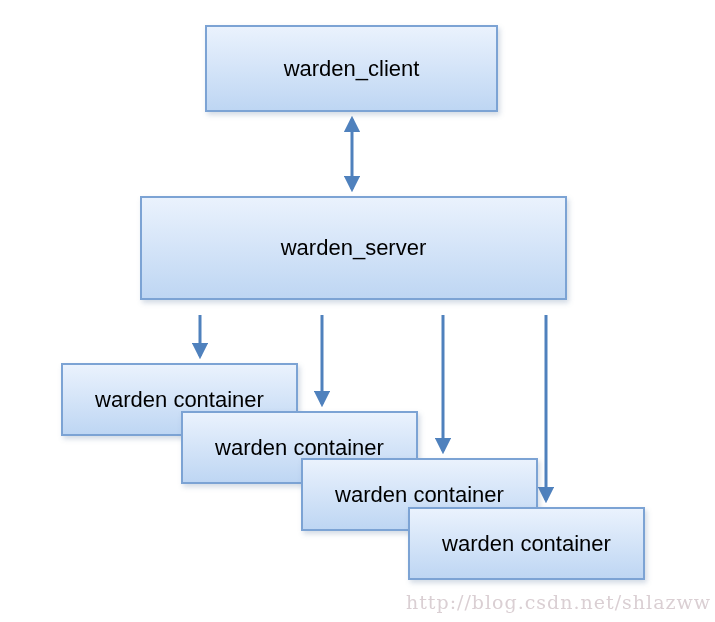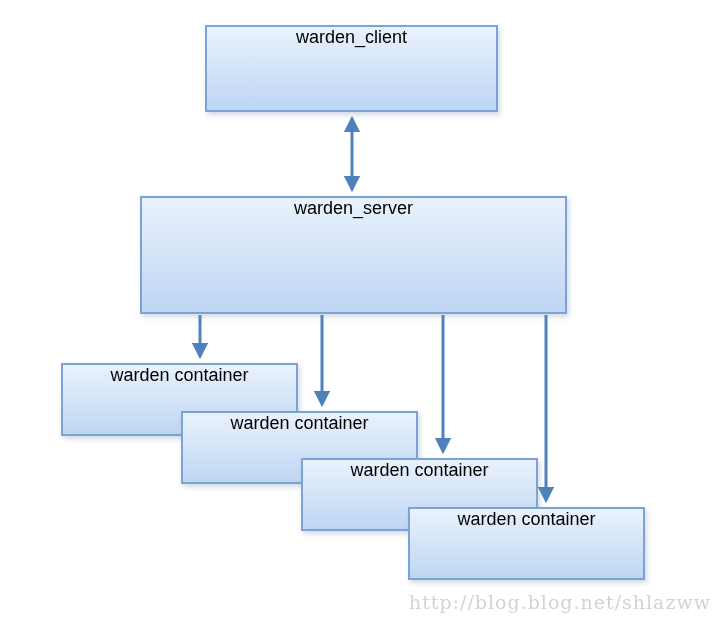--- a/index.html
+++ b/index.html
@@ -7,34 +7,34 @@
     width: 715px;
     height: 622px;
     position: relative;
     background: #ffffff;
     font-family: "Liberation Sans", sans-serif;
     overflow: hidden;
   }
   .node {
     position: absolute;
     display: flex;
-    align-items: flex-start;
+    align-items: center;
     justify-content: center;
     background: linear-gradient(to bottom, var(--box-top, #eaf2fd), var(--box-bottom, #bed6f3));
     border: 2px solid var(--box-border, #7ca3d4);
     box-shadow: 2px 3px 5px rgba(110, 135, 170, 0.30);
     box-sizing: border-box;
-    font-size: 18px;
+    font-size: 22px;
     color: #000000;
   }
   .node-label {
     white-space: nowrap;
   }
   #client    { left: 205px; top: 25px;  width: 293px; height: 87px;  }
-  #server    { left: 140px; top: 196px; width: 427px; height: 118px; }
+  #server    { left: 140px; top: 196px; width: 427px; height: 104px; }
   .container-node { width: 237px; height: 73px; margin-left: 16px; }
   #container-0 { left: 45px;  top: 363px; z-index: 1; }
   #container-1 { left: 165px; top: 411px; z-index: 2; }
   #container-2 { left: 285px; top: 458px; z-index: 3; }
   #container-3 { left: 392px; top: 507px; z-index: 4; }
   svg.arrows {
     position: absolute;
     left: 0;
     top: 0;
     z-index: 0;
@@ -88,13 +88,13 @@
 </div>
 
 <div class="node container-node" id="container-2">
   <span class="node-label">warden container</span>
 </div>
 
 <div class="node container-node" id="container-3">
   <span class="node-label">warden container</span>
 </div>
 
-<div class="watermark">http://blog.blog.net/shlazww</div>
+<div class="watermark">http://blog.csdn.net/shlazww</div>
 
 </body></html>

